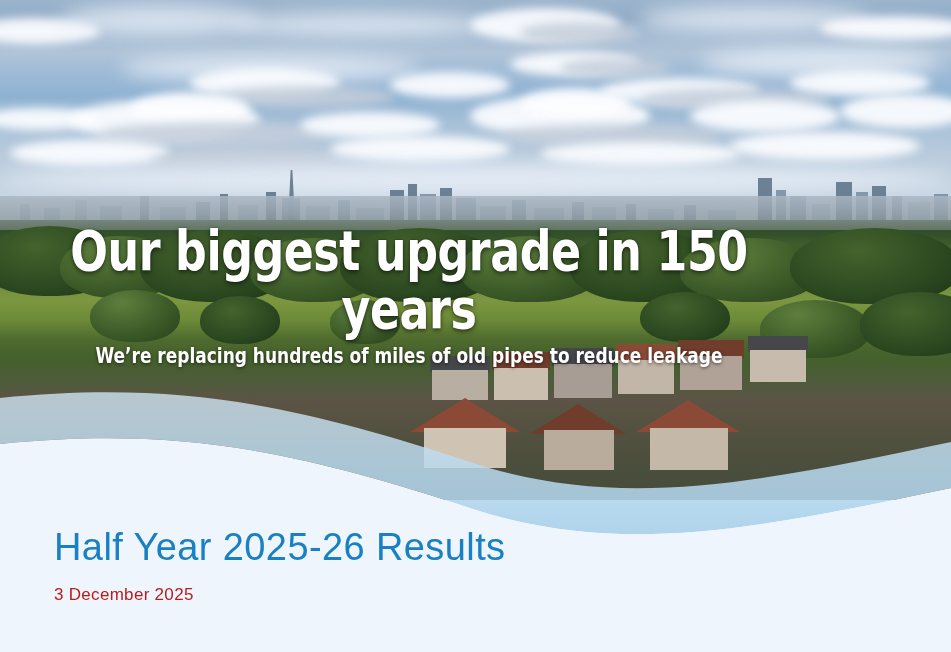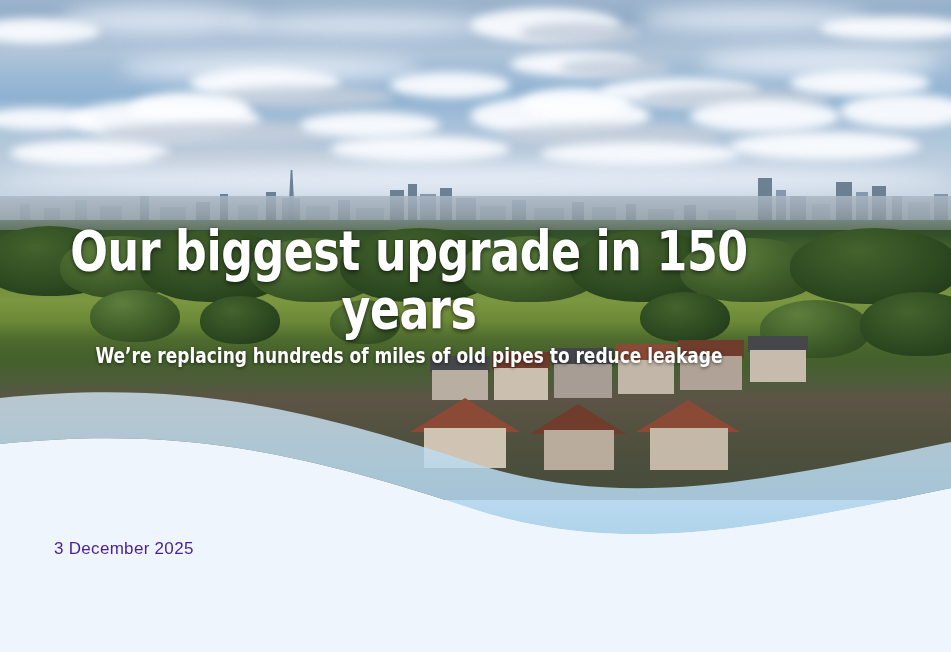--- a/index.html
+++ b/index.html
@@ -202,21 +202,21 @@
     color: #1a80c4;
     white-space: nowrap;
   }
   .deck-date {
     margin-top: 14px;
     font-family: "Liberation Sans", sans-serif;
     font-weight: 400;
     font-size: 17px;
     line-height: 22px;
     letter-spacing: 0.3px;
-    color: #4c1d95;
+    color: #b91c1c;
     white-space: nowrap;
   }
 
   
   .logo {
     position: absolute;
     left: 833px;
     top: 543px;
     width: 82px;
     height: 82px;
@@ -378,17 +378,18 @@
 
       <path d="M0,28 C180,10 300,36 470,92 C620,142 760,112 951,72
                L951,118 C760,158 620,188 470,138 C300,82 180,56 0,74 Z" fill="url(#bandg)"></path>
 
       <path d="M0,74 C180,56 300,82 470,138 C620,188 760,158 951,118
                L951,170 L0,170 Z" fill="#eff5fc"></path>
     </svg>
   </div>
 
   <div class="titleblock">
+    <div class="deck-title">Half Year 2025-26 Results</div>
     <div class="deck-date">3 December 2025</div>
   </div>
 
 
 </div>
 
 </body></html>

